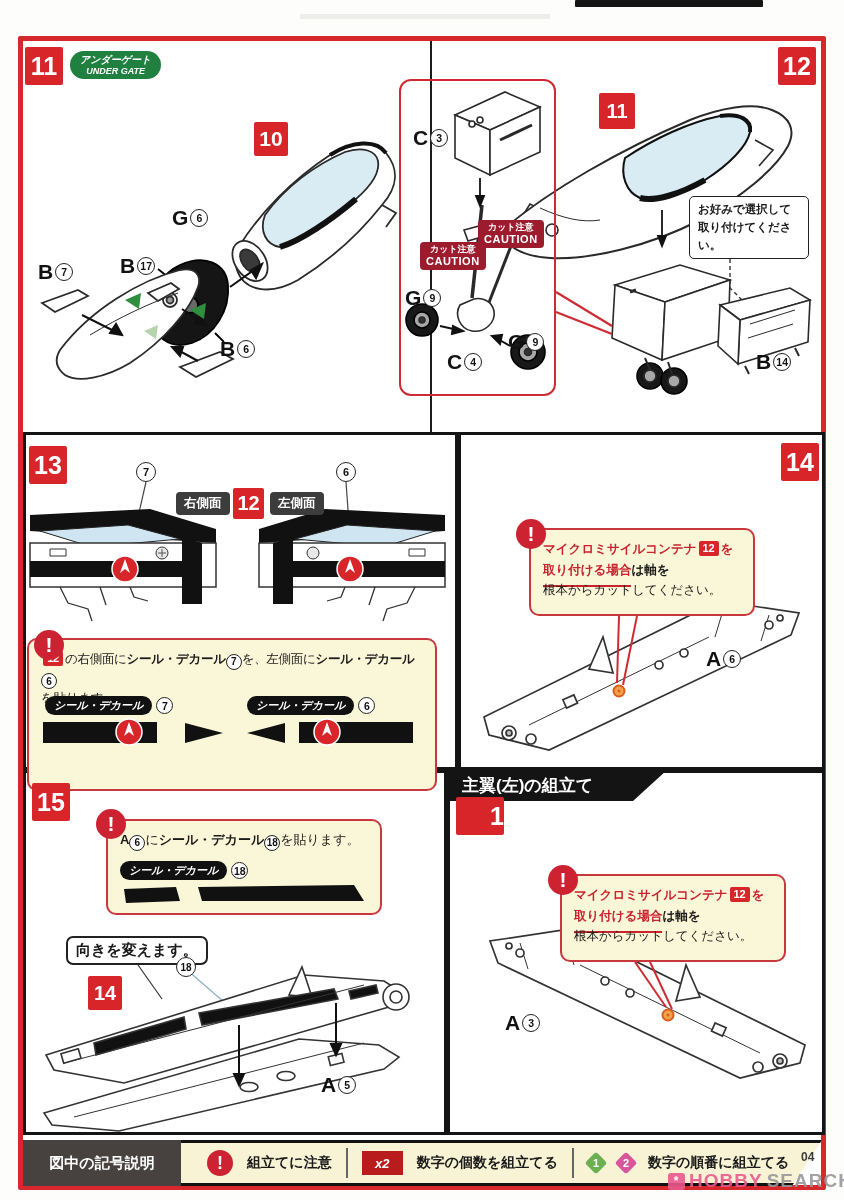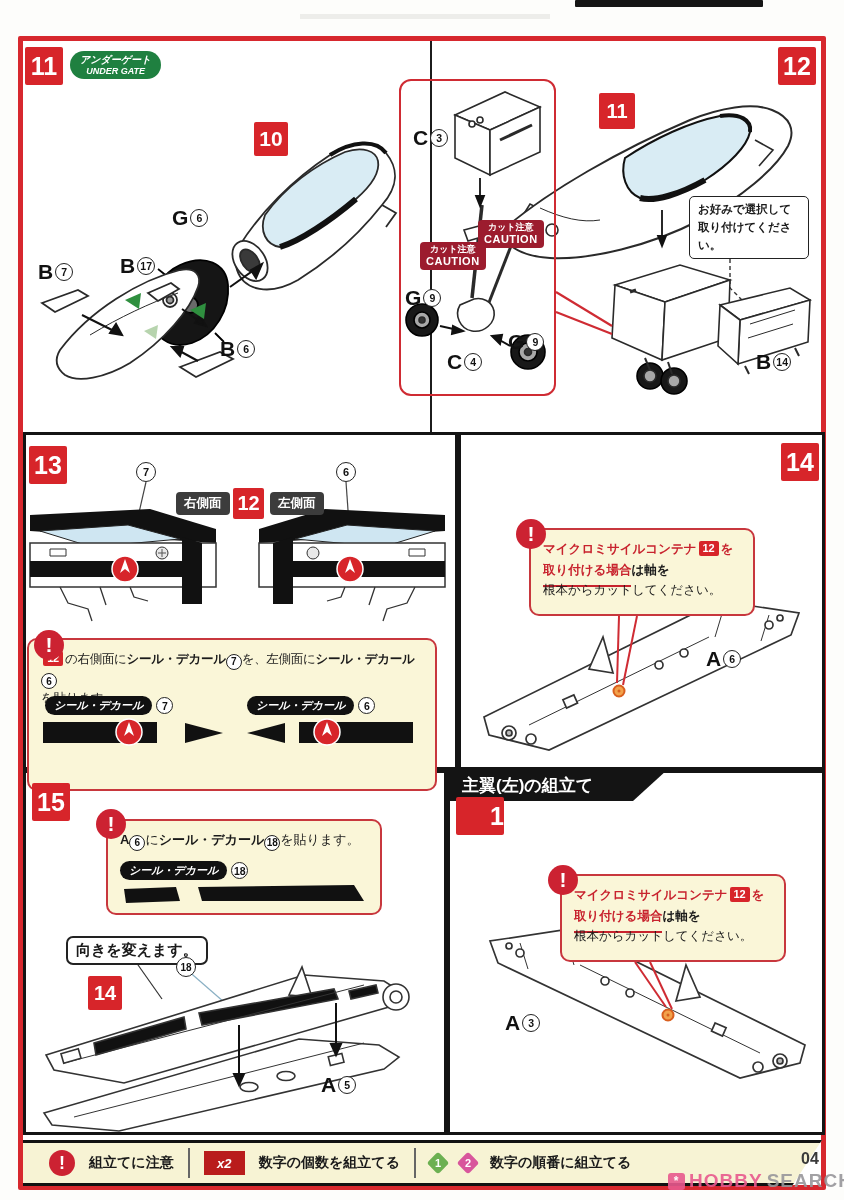--- a/index.html
+++ b/index.html
@@ -50,21 +50,21 @@
   #legend-title { width:158px; height:46px; background:#474140; color:#fff; font-size:15px; font-weight:bold; display:flex; align-items:center; justify-content:center; flex:none; }
   #legend-bar { flex:1; background:#f7f3d4; border-top:3px solid #111; border-bottom:3px solid #111; clip-path:polygon(0 0,100% 0,calc(100% - 30px) 100%,0 100%); display:flex; align-items:center; gap:14px; padding-left:26px; font-size:14px; font-weight:bold; }
   .leg-div { width:2px; height:30px; background:#666; }
   .x2icon { width:41px; height:24px; background:#b91c1c; border-radius:0; color:#fff; font-size:13px; font-weight:bold; font-style:italic; display:flex; align-items:center; justify-content:center; flex:none; }
   .diamond { width:16px; height:16px; transform:rotate(45deg); display:flex; align-items:center; justify-content:center; border-radius:3px; flex:none; }
   .diamond > span { transform:rotate(-45deg); color:#fff; font-size:11px; font-weight:bold; }
   .d-green { background:#6cb052; } .d-pink { background:#d8569c; }
 
   #watermark { position:absolute; left:668px; top:1170px; display:flex; align-items:center; gap:4px; font-size:19px; font-weight:bold; letter-spacing:1px; z-index:10; opacity:.9; }
   #wm-icon { width:17px; height:17px; background:#e8598e; border-radius:3px; color:#fff; font-size:12px; display:flex; align-items:center; justify-content:center; }
-  #pageno { position:absolute; left:801px; top:1150px; font-size:16px; font-weight:bold; color:#3a3a3a; z-index:9; }
+  #pageno { position:absolute; left:801px; top:1150px; font-size:12px; font-weight:bold; color:#3a3a3a; z-index:9; }
 
   svg { position:absolute; overflow:visible; }
   svg * { vector-effect:non-scaling-stroke; }
 </style>
 </head>
 <body>
 
 <div id="page">
 
   <div class="abs" style="left:575px;top:0;width:188px;height:7px;background:#151515;border-radius:1px;"></div>
@@ -433,20 +433,21 @@
       <circle cx="210" cy="112" r="5.5" fill="#f2a24b" stroke="#d95f1e" stroke-width="2"></circle>
       <circle cx="210" cy="112" r="1.5" fill="#d95f1e"></circle>
     </svg>
     <span class="plabel" style="left:55px;top:238px;">
       <b>A</b>
         <i class="circ">3</i>
     </span>
   </div>
 
   <div id="legend">
+    <div id="legend-title">図中の記号説明</div>
     <div id="legend-bar">
       <span class="excl-sm">!</span>
       <span>組立てに注意</span>
       <span class="leg-div"></span>
       <span class="x2icon">x2</span>
       <span>数字の個数を組立てる</span>
       <span class="leg-div"></span>
       <span class="diamond d-green">
           <span>1</span>
         </span>

